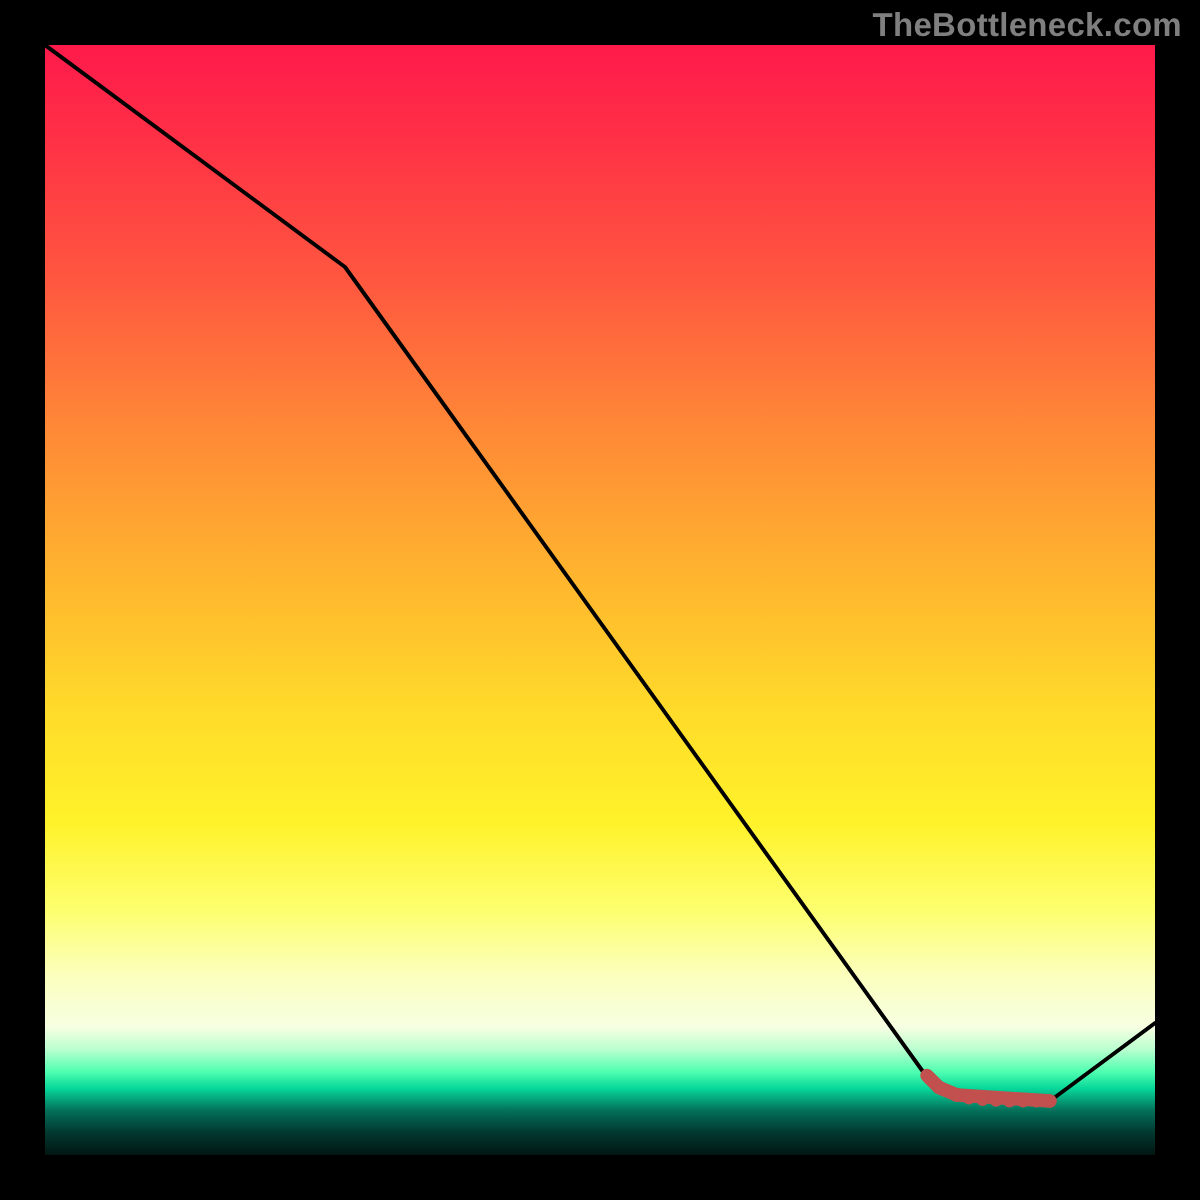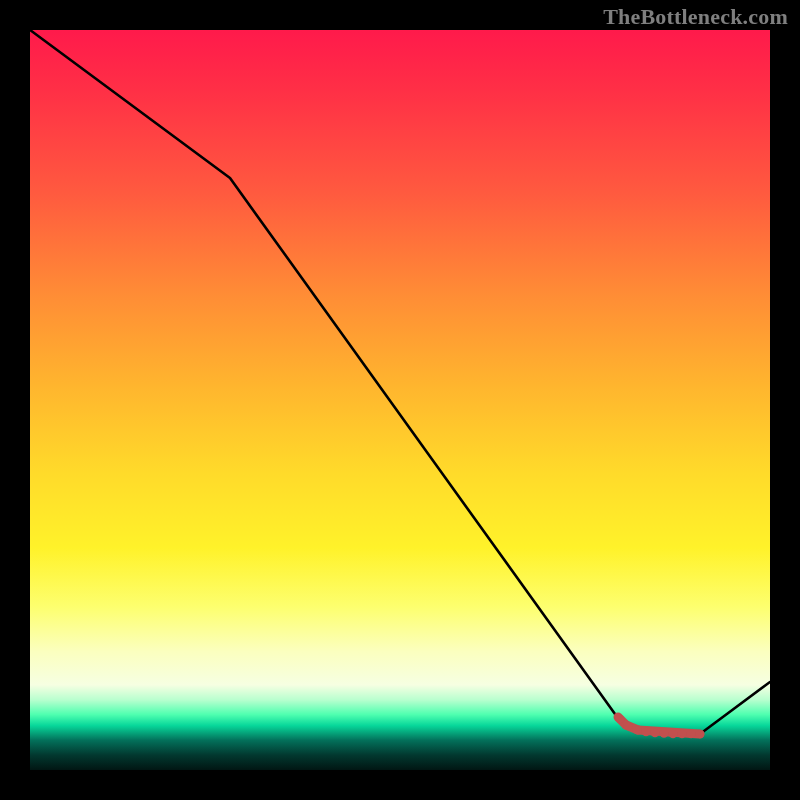--- a/index.html
+++ b/index.html
@@ -9,21 +9,20 @@
     height: 800px;
     background: #000;
     overflow: hidden;
     font-family: Arial, Helvetica, sans-serif;
   }
   .frame {
     position: relative;
     width: 800px;
     height: 800px;
     background: #000;
-    font-family: Liberation Serif, serif;
   }
   .watermark {
     position: absolute;
     top: 4px;
     right: 12px;
     color: #7f7f7f;
     font-size: 22px;
     font-weight: 600;
     letter-spacing: 0.2px;
     z-index: 10;

